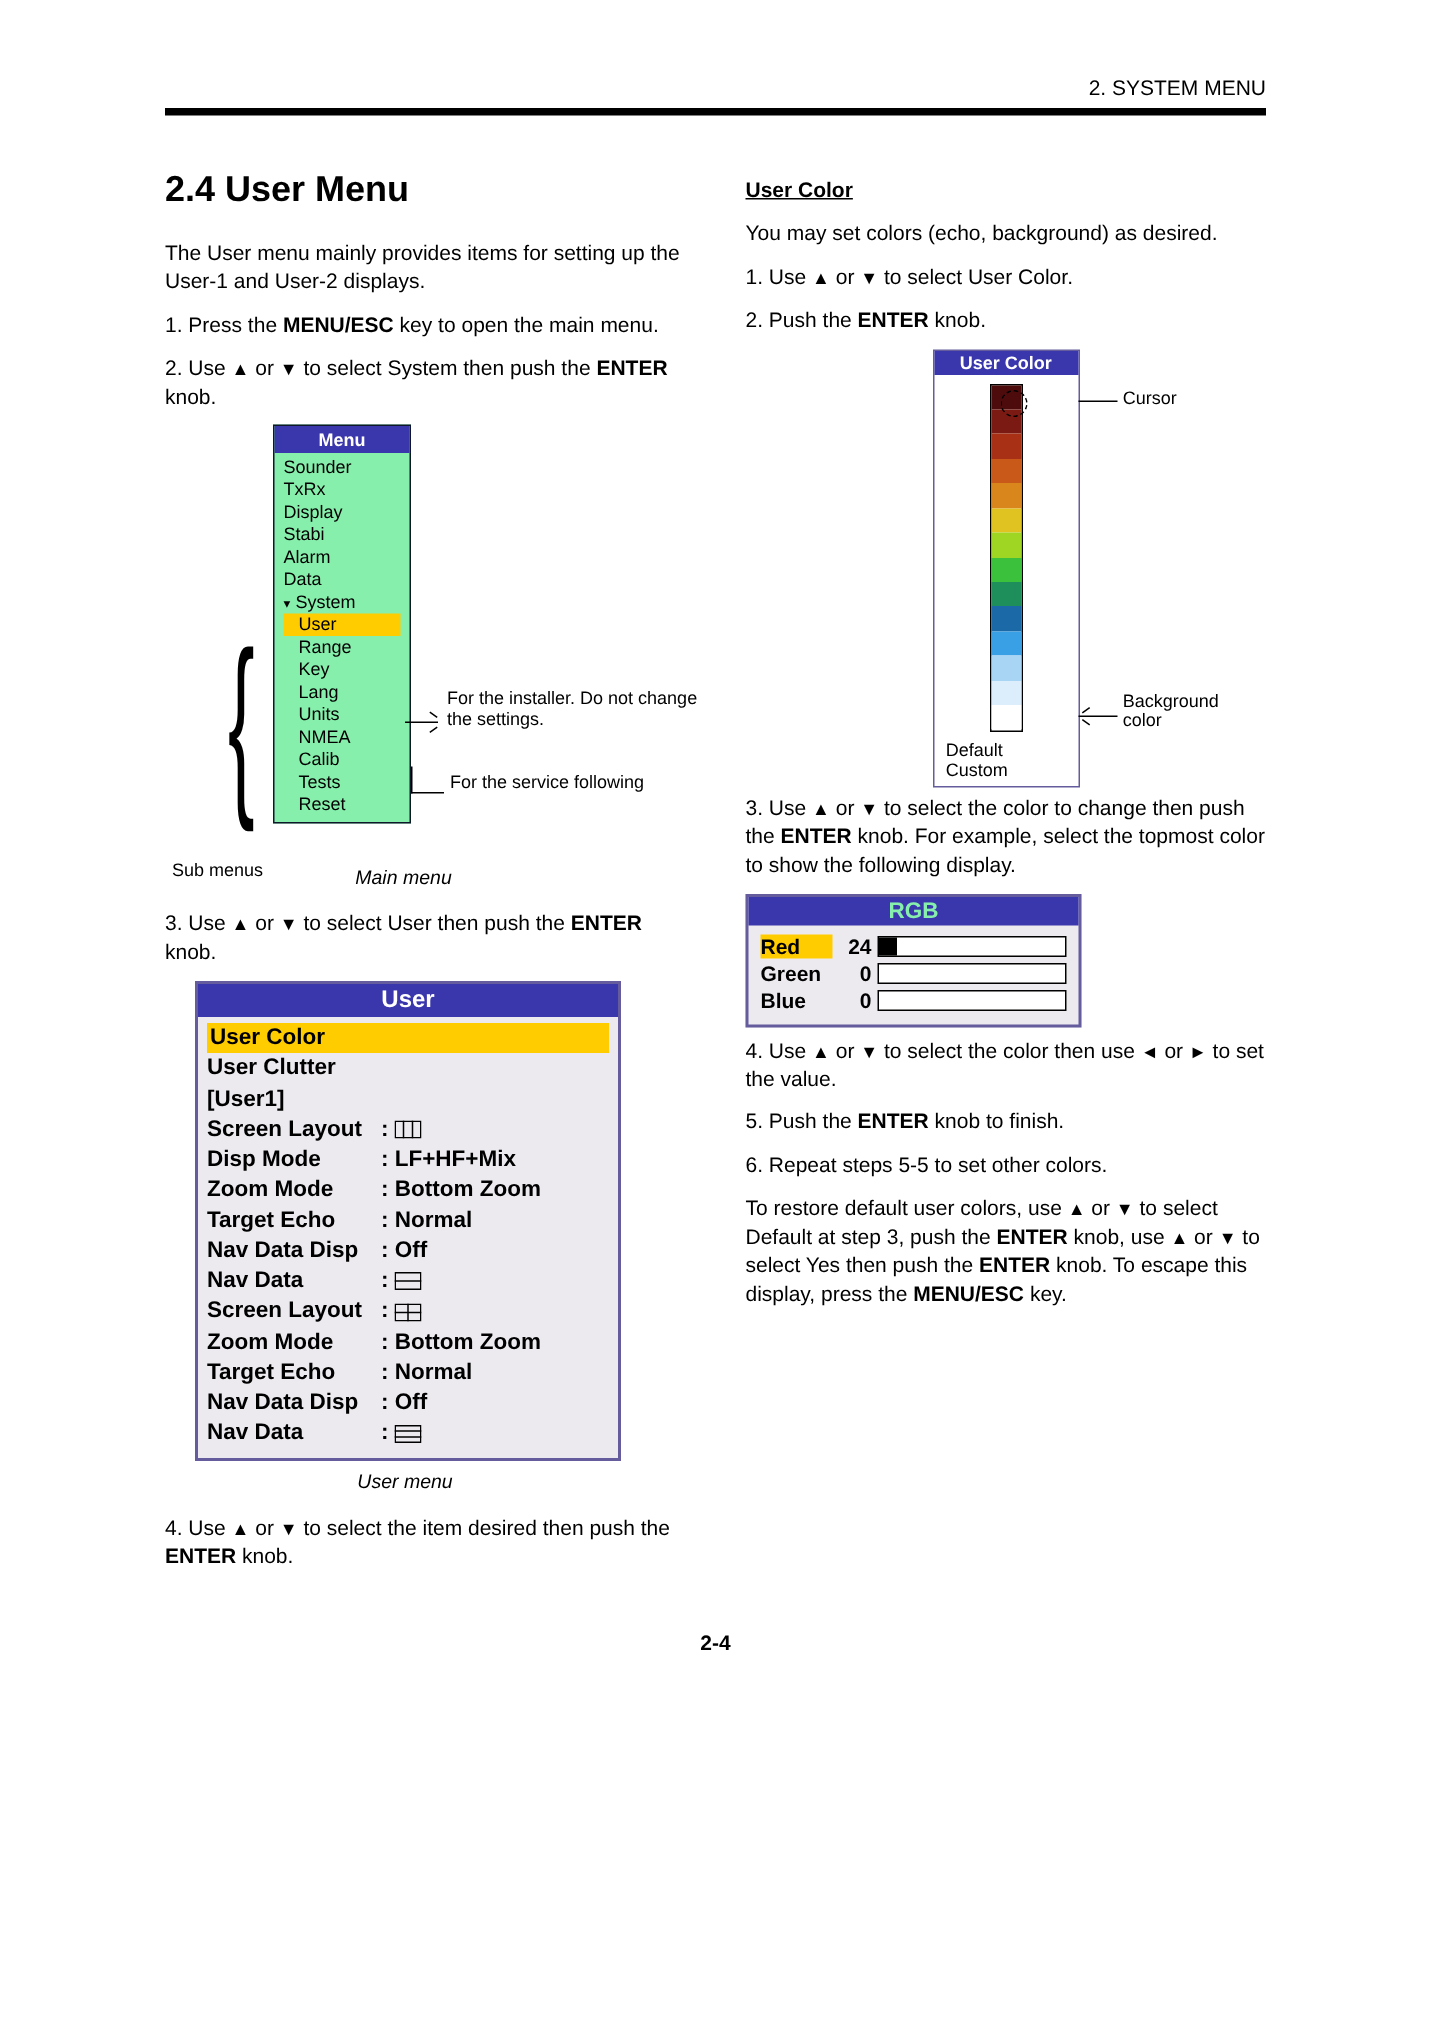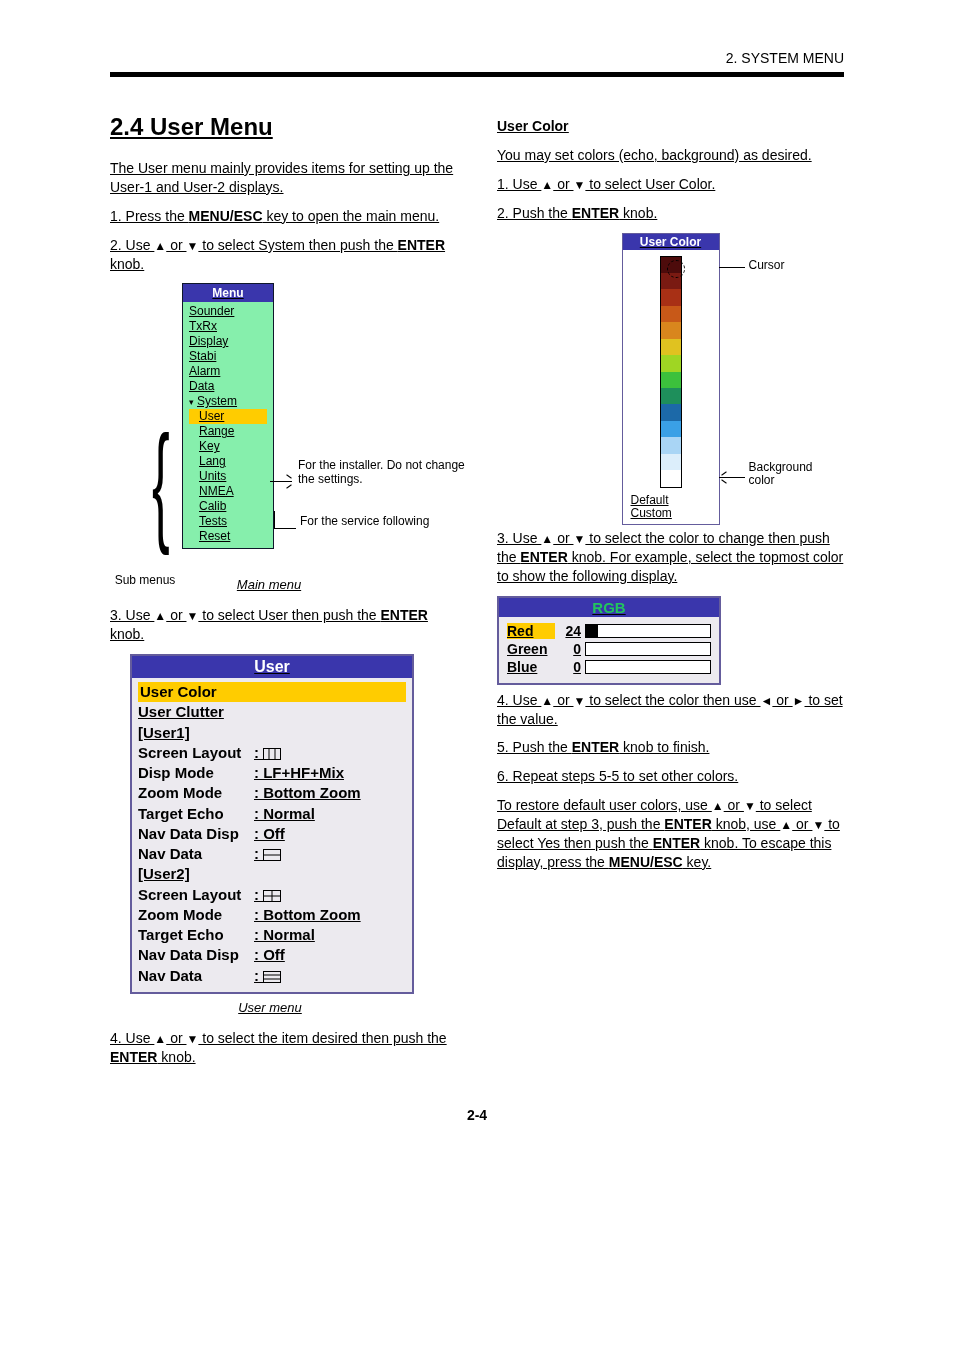--- a/index.html
+++ b/index.html
@@ -25,21 +25,21 @@
   hr.sep {
     border: none;
     border-top: 5px solid #000;
     margin: 0 0 36px 0;
   }
 
   .columns {
     display: flex;
     gap: 40px;
   }
-  .col { flex: 1 1 0; text-decoration: underline; }
+  .col { flex: 1 1 0; }
 
   h2.section {
     margin: 0 0 18px 0;
     font-size: 24px;
     font-weight: bold;
   }
 
   .bodytext { font-size: 14px; line-height: 1.35; margin: 0 0 10px 0; }
   .bold { font-weight: bold; }
   .under { text-decoration: underline; }
@@ -138,21 +138,21 @@
   .ann-wrap { position: relative; width: 260px; margin: 0 auto; }
 
   .rgb-panel {
     width: 220px;
     margin: 8px 0 6px 0;
     border: 2px solid #645c9c;
     background: #eceaef;
     font-family: "Arial Narrow", Arial, sans-serif;
   }
   .rgb-title {
-    background: #3a36ac; color:#22c55e; text-align:center;
+    background: #3a36ac; color:#86efac; text-align:center;
     font-weight: bold; font-size: 15px; padding: 1px 0;
   }
   .rgb-body { padding: 4px 8px 6px 8px; font-size: 14px; font-weight: bold; }
   .rgb-row { display:flex; align-items:center; gap:4px; margin: 2px 0; }
   .rgb-name { width: 48px; }
   .rgb-name.hl { background:#ffcc00; }
   .rgb-val  { width: 22px; text-align:right; }
   .rgb-bar  { flex:1; height: 12px; border:1px solid #000; background:#fff; position:relative; }
   .rgb-fill { position:absolute; left:0; top:0; bottom:0; background:#000; }
 </style>
@@ -228,21 +228,20 @@
                   <line x1="12" y1="0" x2="12" y2="12" stroke="#000"></line>
                 </svg></span></div>
             <div class="user-row"><span class="label">Disp Mode</span>: LF+HF+Mix</div>
             <div class="user-row"><span class="label">Zoom Mode</span>: Bottom Zoom</div>
             <div class="user-row"><span class="label">Target Echo</span>: Normal</div>
             <div class="user-row"><span class="label">Nav Data Disp</span>: Off</div>
             <div class="user-row"><span class="label">Nav Data</span>: <span class="sl-icon"><svg width="18" height="12" viewBox="0 0 18 12">
                   <rect x="0.5" y="0.5" width="17" height="11" fill="none" stroke="#000"></rect>
                   <line x1="0" y1="6" x2="18" y2="6" stroke="#000"></line>
                 </svg></span></div>
-            <div class="user-row">[User2]</div>
             <div class="user-row"><span class="label">Screen Layout</span>: <span class="sl-icon"><svg width="18" height="12" viewBox="0 0 18 12">
                   <rect x="0.5" y="0.5" width="17" height="11" fill="none" stroke="#000"></rect>
                   <line x1="9" y1="0" x2="9" y2="12" stroke="#000"></line>
                   <line x1="0" y1="6" x2="18" y2="6" stroke="#000"></line>
                 </svg></span></div>
             <div class="user-row"><span class="label">Zoom Mode</span>: Bottom Zoom</div>
             <div class="user-row"><span class="label">Target Echo</span>: Normal</div>
             <div class="user-row"><span class="label">Nav Data Disp</span>: Off</div>
             <div class="user-row"><span class="label">Nav Data</span>: <span class="sl-icon"><svg width="18" height="12" viewBox="0 0 18 12">
                   <rect x="0.5" y="0.5" width="17" height="11" fill="none" stroke="#000"></rect>

